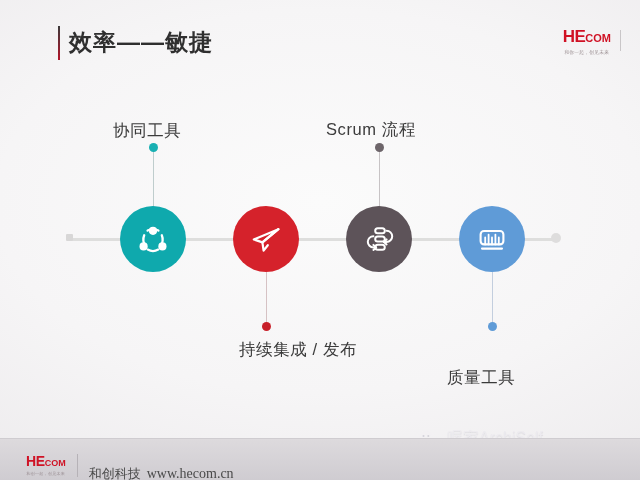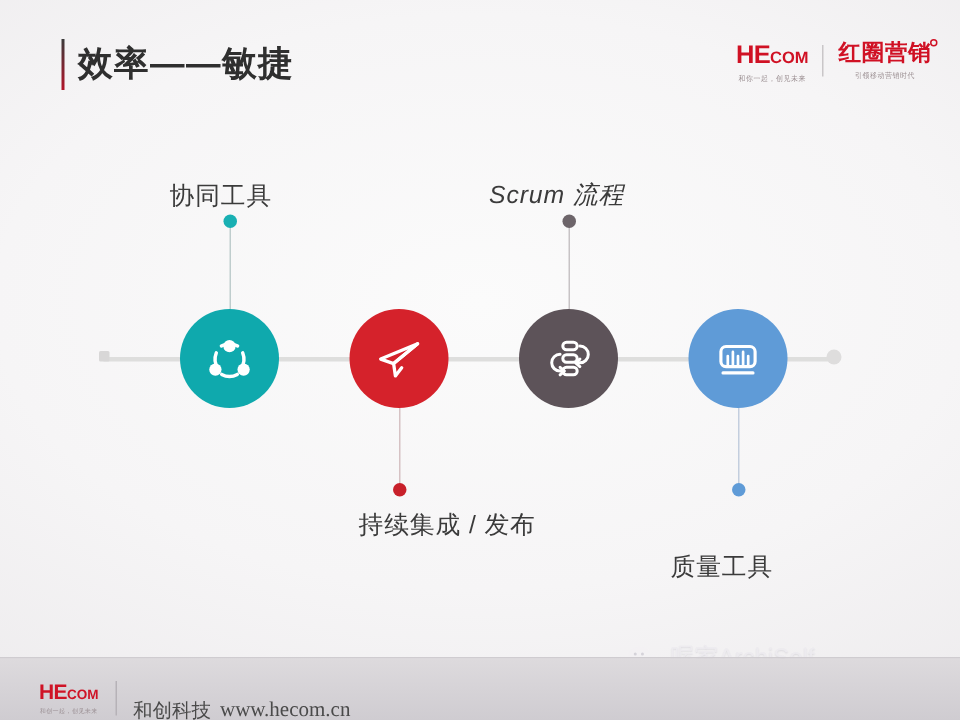--- a/index.html
+++ b/index.html
@@ -8,21 +8,21 @@
     font-family:"Liberation Sans","DejaVu Sans",sans-serif;
     background:#f2f1f1;
     position:relative;
   }
   .slide {
     position:absolute; inset:0;
     background:
       radial-gradient(ellipse 120% 95% at 50% 42%, #fbfbfb 0%, #f6f5f6 42%, #eceaec 78%, #e2e0e3 100%);
   }
   
-  .header { position:absolute; top:0; left:0; right:0; height:88px; }
+  .header { position:absolute; top:0; left:17px; right:0; height:88px; }
   .title-bar {
     position:absolute; left:41px; top:26px;
     width:2px; height:34px;
     background:linear-gradient(180deg,#3a3a3a 0%,#b3142a 100%);
   }
   .title {
     position:absolute; left:52px; top:27px;
     font-size:23px; font-weight:bold; color:#2f2f2f;
     letter-spacing:1px; white-space:nowrap;
   }
@@ -122,25 +122,20 @@
   <div class="header">
     <div class="title-bar"></div>
     <div class="title">效率——敏捷</div>
 
     <div class="brand">
       <div class="brand-left">
         <div class="hecom-mark"><span>HE</span><span class="com">COM</span></div>
         <div class="tagline">和你一起，创见未来</div>
       </div>
       <div class="brand-sep"></div>
-      <div class="brand-right">
-        <div class="brand-cn">红圈营销</div>
-        <div class="brand-dot"></div>
-        <div class="tagline">引领移动营销时代</div>
-      </div>
     </div>
   </div>
 
   <div class="timeline">
     <div class="axis"></div>
     <div class="axis-cap-left"></div>
     <div class="axis-cap-right"></div>
 
     <div class="node">
       <div class="stem" style="left:153px; top:147px; height:62px; background:#bfcdcd;"></div>
@@ -178,21 +173,21 @@
         <svg width="40" height="40" viewBox="0 0 40 40">
           <rect x="16.2" y="9.2" width="9.6" height="5" rx="2.5" fill="none" stroke="#ffffff" stroke-width="2"></rect>
           <rect x="16.2" y="17.5" width="9.6" height="5" rx="2.5" fill="none" stroke="#ffffff" stroke-width="2"></rect>
           <rect x="16.2" y="25.8" width="9.6" height="5" rx="2.5" fill="none" stroke="#ffffff" stroke-width="2"></rect>
           <path d="M27.6 11.7 a5.6 5.6 0 0 1 0 11.2 L25 22.9" fill="none" stroke="#ffffff" stroke-width="2" stroke-linecap="round"></path>
           <path d="M27.6 20.4 l-2.8 2.5 2.8 2.5" fill="none" stroke="#ffffff" stroke-width="2" stroke-linecap="round" stroke-linejoin="round"></path>
           <path d="M14.4 17.2 a5.6 5.6 0 0 0 0 11.2 L17 28.4" fill="none" stroke="#ffffff" stroke-width="2" stroke-linecap="round"></path>
           <path d="M14.4 25.9 l2.8 2.5 -2.8 2.5" fill="none" stroke="#ffffff" stroke-width="2" stroke-linecap="round" stroke-linejoin="round"></path>
         </svg>
       </div>
-      <div class="lbl" style="left:326px; top:119px;font-style:italic;">Scrum 流程</div>
+      <div class="lbl" style="left:326px; top:119px;">Scrum 流程</div>
     </div>
 
     <div class="node">
       <div class="stem" style="left:492px; top:272px; height:55px; background:#c3cede;"></div>
       <div class="enddot" style="left:492px; top:322px; background:#5f9bd7;"></div>
       <div class="circle" style="left:459px; top:206px; background:#5f9bd7;">
         <svg width="40" height="40" viewBox="0 0 40 40">
           <rect x="8.6" y="12" width="22.8" height="13.4" rx="3.4" fill="none" stroke="#ffffff" stroke-width="2.1"></rect>
           <path d="M13.2 25.4 V18.4 M16.6 25.4 V15.6 M20 25.4 V18.4 M23.4 25.4 V15.6 M26.8 25.4 V18.4" stroke="#ffffff" stroke-width="1.8" stroke-linecap="round"></path>
           <path d="M10 29.6 H30" stroke="#ffffff" stroke-width="2.1" stroke-linecap="round"></path>

